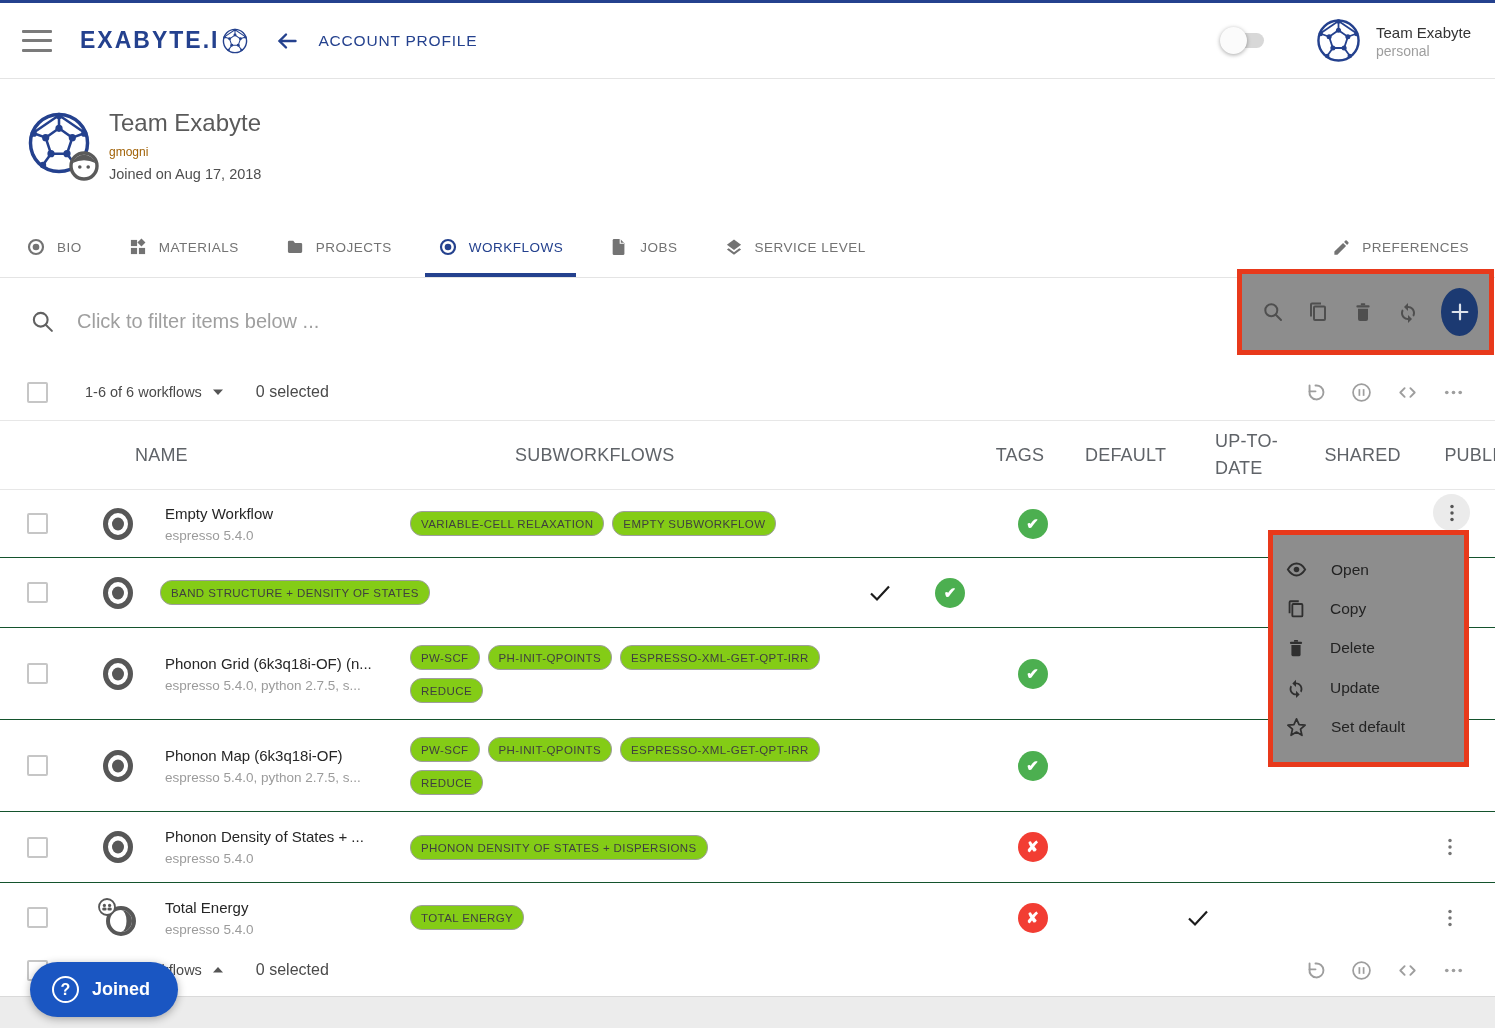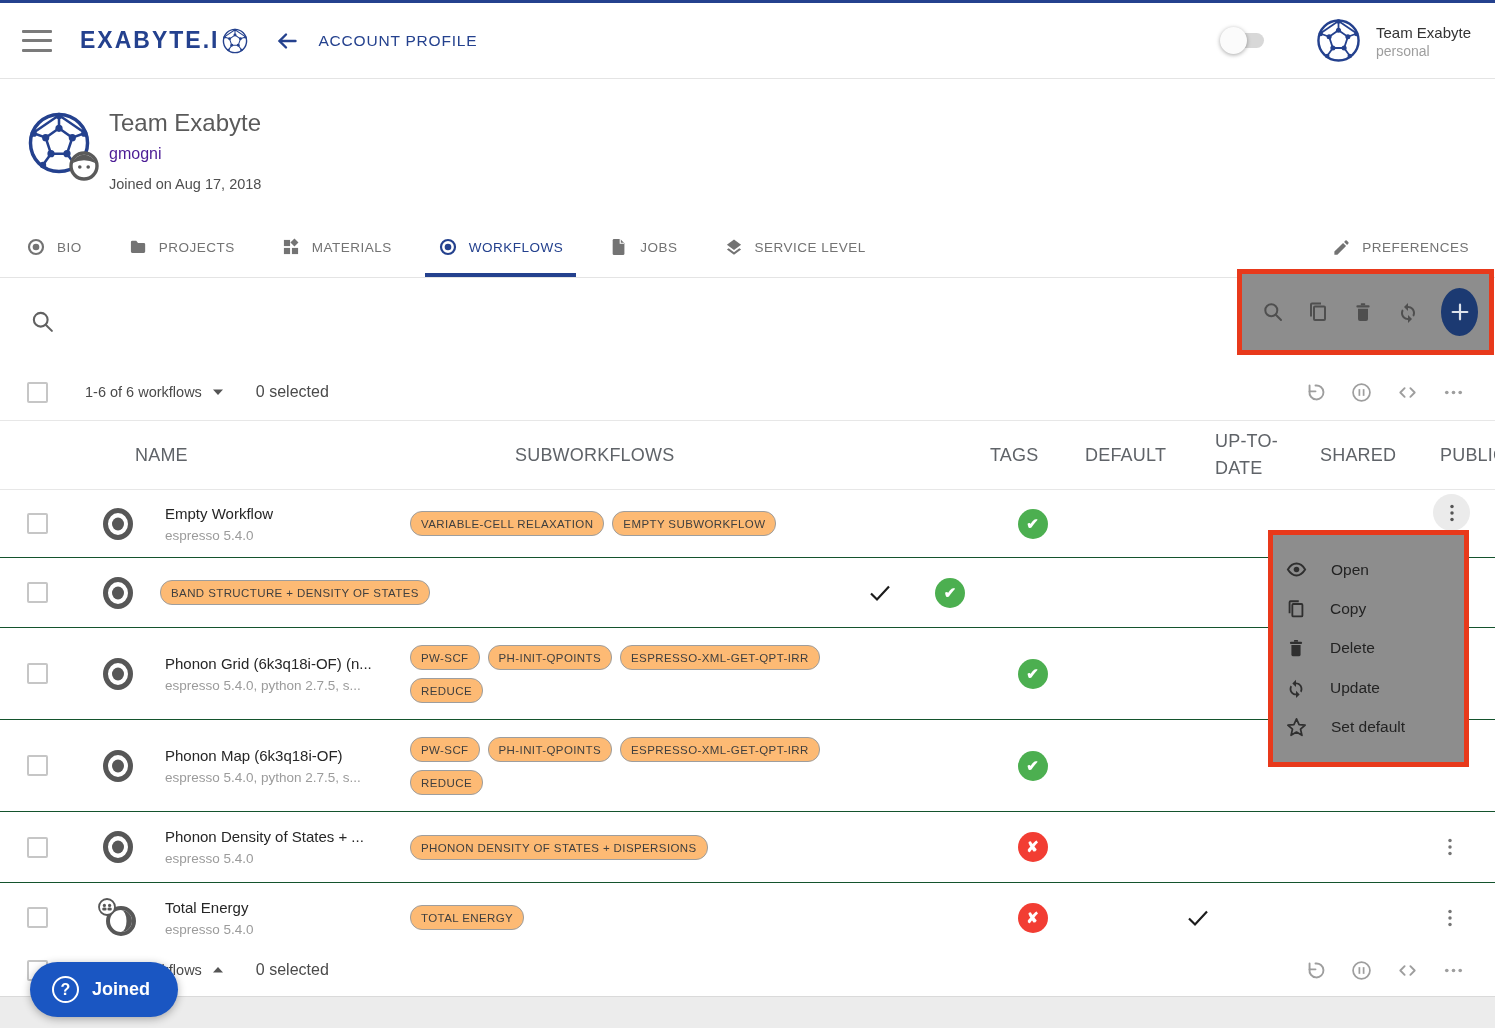--- a/index.html
+++ b/index.html
@@ -19,21 +19,21 @@
   .avatar-sm { width:45px; height:45px; margin-right:15px; }
   .acct-name { font-size:15px; color:#333; line-height:1.45; }
   .acct-type { font-size:14px; color:#9e9e9e; }
 
   
   .profile { height:138px; display:flex; align-items:flex-start; padding:30px 0 0 27px; }
   .avatar-wrap { position:relative; width:64px; height:64px; margin-top:2px; }
   .face-badge { position:absolute; right:-8px; bottom:-6px; }
   .profile-text { margin-left:18px; }
   .profile-name { font-size:24px; color:#5a5a5a; margin-bottom:8px; }
-  .profile-user { font-size:16px; color:#4c1d95; margin-bottom:13px; }
+  .profile-user { font-size:12px; color:#a16207; margin-bottom:7px; }
   .profile-joined { font-size:14.5px; color:#4f4f4f; }
 
   
   .tabs { height:61px; display:flex; align-items:stretch; padding:0 26px; border-bottom:1px solid #e4e4e4; }
   .tab { display:flex; align-items:center; gap:11px; margin-right:46px; color:#737373; font-size:13.5px; letter-spacing:.5px; position:relative; cursor:pointer; }
   .tab.active { color:#24418e; }
   .tab.active::after { content:""; position:absolute; left:-13px; right:-13px; bottom:0; height:4px; background:#24418e; }
   .tab-pref { margin-left:auto; margin-right:0; }
 
   
@@ -55,30 +55,30 @@
   .count-arrow { color:#555; margin-left:10px; display:flex; }
   .selected-label { font-size:16px; color:#4a4a4a; margin-left:32px; }
   .right-icons { margin-left:auto; display:flex; align-items:center; gap:23px; padding-right:30px; color:#9e9e9e; }
   .right-icons .ric { display:flex; cursor:pointer; }
 
   
   .rowgrid { display:grid; grid-template-columns:85px 65px 250px 450px 60px 80px 85px 85px 75px 85px 85px 90px; align-items:center; }
   .thead { height:69px; border-bottom:1px solid #e7e7e7; font-size:18px; color:#5f6368; letter-spacing:.2px;gap:35px; }
   .th-name { grid-column:2 / 4; padding-left:15px; }
   .th-sub { padding-left:10px; }
-  .th-c { text-align:left; }
+  .th-c { text-align:center; }
   .th-utd { padding-left:15px; line-height:1.5; }
   .wrow { border-bottom:1px solid #14532d; }
   .wrow .checkbox { margin-left:27px; }
   .row-icon { display:flex; justify-content:center; }
   .cell-name { padding-left:15px; }
   .wname { font-size:15px; color:#262626; margin-bottom:6px; cursor:pointer; }
   .wver { font-size:13.5px; color:#9b9b9b; }
   .chips { padding-left:10px; display:flex; flex-wrap:wrap; gap:8px; row-gap:8px; max-width:425px; }
-  .chip { border:1px solid #9e9e9e; border-radius:12px; padding:6px 10px 5px; font-size:11.5px; letter-spacing:.4px; color:#3f3f3f; white-space:nowrap; background:#fdba74; }
+  .chip { border:1px solid #9e9e9e; border-radius:12px; padding:6px 10px 5px; font-size:11.5px; letter-spacing:.4px; color:#3f3f3f; white-space:nowrap; background:#84cc16; }
   .cc { display:flex; justify-content:center; }
   .badge { width:30px; height:30px; border-radius:50%; display:flex; align-items:center; justify-content:center; color:#fff; font-size:15px; font-weight:bold; }
   .badge.green { background:#4caf50; }
   .badge.red { background:#f23d33; }
   .kebab { color:#757575; display:flex; justify-content:center; cursor:pointer; }
 
   
   .kebab-fab { position:absolute; left:1433px; top:491px; width:37px; height:37px; border-radius:50%; background:#ebebeb; display:flex; align-items:center; justify-content:center; color:#555; cursor:pointer; z-index:5; }
   .menu { position:absolute; left:1268px; top:527px; width:201px; height:237px; background:#8d8d8d; border:5px solid #e8391b; z-index:20; display:flex; flex-direction:column; justify-content:space-evenly; padding:6px 0; }
   .menu-item { display:flex; align-items:center; gap:23px; padding-left:12px; color:#232323; font-size:15.5px; cursor:pointer; }
@@ -183,34 +183,34 @@
 
   <div class="tabs">
     <div class="tab">
       <svg width="20" height="20" viewBox="0 0 24 24">
           <circle cx="12" cy="12" r="8.4" fill="none" stroke="currentColor" stroke-width="2.6"></circle>
           <circle cx="12" cy="12" r="4" fill="currentColor"></circle>
         </svg>
       <span>BIO</span>
     </div>
     <div class="tab">
-      <svg width="20" height="20" viewBox="0 0 24 24">
-          <path d="M3.5 6.2 a1.6 1.6 0 0 1 1.6-1.6 h4.8 l2.1 2.5 h7 a1.6 1.6 0 0 1 1.6 1.6 v8.8 a1.6 1.6 0 0 1 -1.6 1.6 H5.1 a1.6 1.6 0 0 1 -1.6-1.6 Z" fill="currentColor"></path>
-        </svg>
-      <span>PROJECTS</span>
-    </div>
-    <div class="tab">
       <svg width="20" height="20" viewBox="0 0 24 24" fill="currentColor">
           <rect x="3.5" y="3.5" width="7.4" height="7.4"></rect>
           <rect x="3.5" y="13.1" width="7.4" height="7.4"></rect>
           <rect x="13.1" y="13.1" width="7.4" height="7.4"></rect>
           <rect x="12.7" y="3.1" width="6.8" height="6.8" transform="rotate(45 16.1 6.5)"></rect>
         </svg>
       <span>MATERIALS</span>
     </div>
+    <div class="tab">
+      <svg width="20" height="20" viewBox="0 0 24 24">
+          <path d="M3.5 6.2 a1.6 1.6 0 0 1 1.6-1.6 h4.8 l2.1 2.5 h7 a1.6 1.6 0 0 1 1.6 1.6 v8.8 a1.6 1.6 0 0 1 -1.6 1.6 H5.1 a1.6 1.6 0 0 1 -1.6-1.6 Z" fill="currentColor"></path>
+        </svg>
+      <span>PROJECTS</span>
+    </div>
     <div class="tab active">
       <svg width="20" height="20" viewBox="0 0 24 24">
           <circle cx="12" cy="12" r="8.4" fill="none" stroke="currentColor" stroke-width="2.6"></circle>
           <circle cx="12" cy="12" r="4" fill="currentColor"></circle>
         </svg>
       <span>WORKFLOWS</span>
     </div>
     <div class="tab">
       <svg width="20" height="20" viewBox="0 0 24 24">
           <path d="M6 2.5 h7.5 l5 5 V20 a1.6 1.6 0 0 1 -1.6 1.6 H6 a1.6 1.6 0 0 1 -1.6-1.6 V4.1 A1.6 1.6 0 0 1 6 2.5 Z" fill="currentColor"></path>
@@ -234,20 +234,21 @@
     </div>
   </div>
 
   <div class="filter-row">
     <span class="search-ic">
       <svg width="25" height="25" viewBox="0 0 24 24" fill="none" stroke="currentColor" stroke-width="2">
           <circle cx="10.3" cy="10.3" r="6.6"></circle>
           <line x1="15.3" y1="15.3" x2="21" y2="21" stroke-linecap="round"></line>
         </svg>
     </span>
+    <input class="filter-input" value="" placeholder="Click to filter items below ..." style="">
   </div>
 
   <div class="redbox-toolbar">
     <span class="tbic">
       <svg width="24" height="24" viewBox="0 0 24 24" fill="none" stroke="currentColor" stroke-width="2">
           <circle cx="10.3" cy="10.3" r="6"></circle>
           <line x1="14.8" y1="14.8" x2="20" y2="20" stroke-linecap="round"></line>
         </svg>
     </span>
     <span class="tbic">

